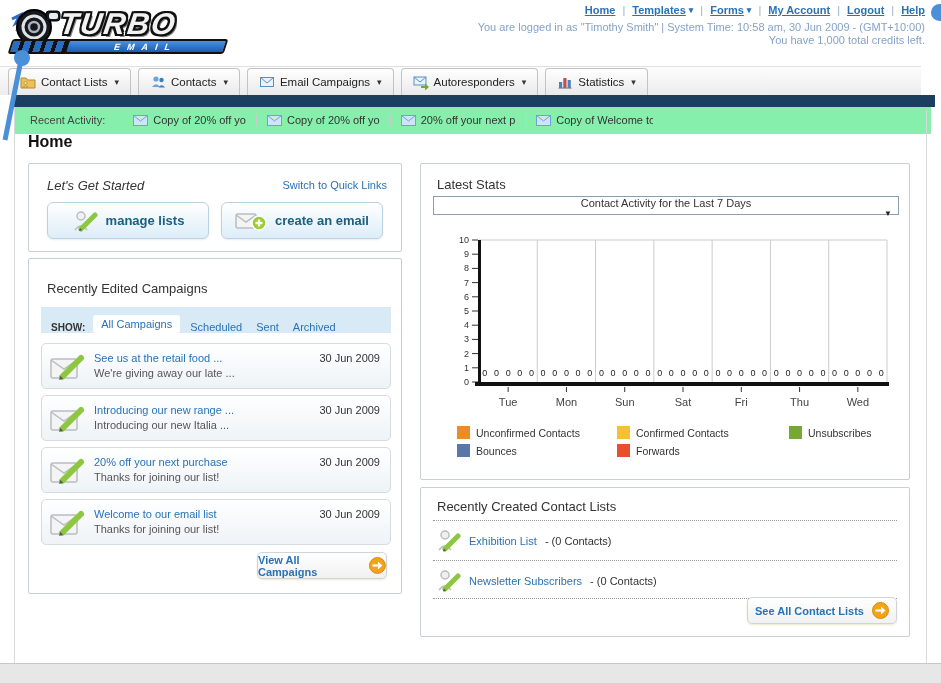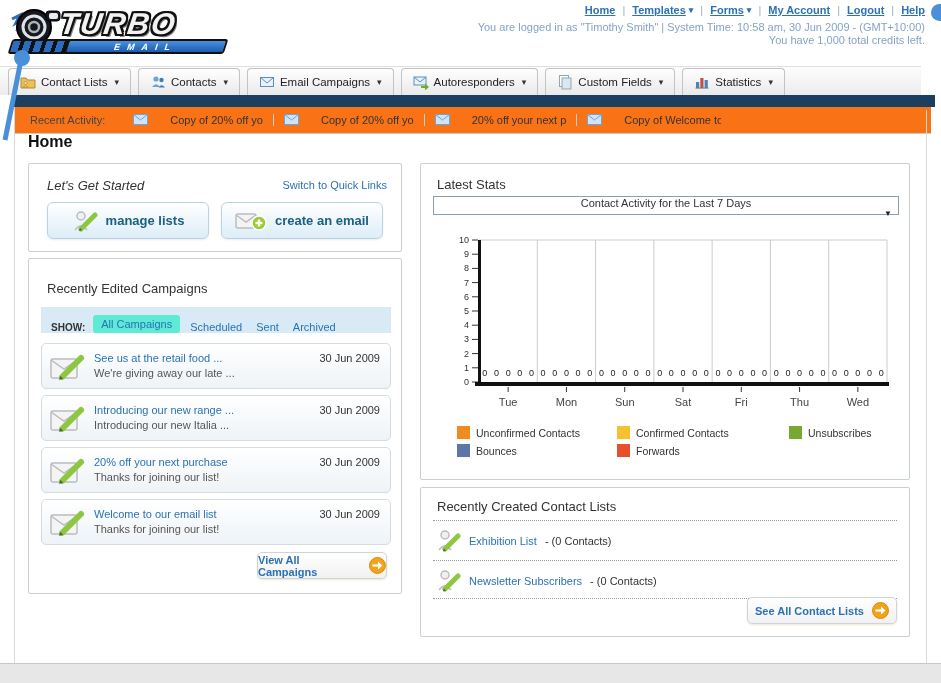--- a/index.html
+++ b/index.html
@@ -28,24 +28,24 @@
   
   .tabbar { position:absolute; left:0; top:66px; width:921px; height:29px; background:linear-gradient(#fdfdfd,#ececec);
     border-top:1px solid #e0e0e0; display:flex; align-items:flex-end; padding-left:8px; }
   .tab { display:flex; align-items:center; gap:5px; height:27px; padding:0 11px; margin-right:7px;
     background:linear-gradient(#ffffff,#e9e9e9); border:1px solid #c3c3c3; border-bottom:none;
     border-radius:4px 4px 0 0; font-size:11.5px; color:#222; cursor:pointer; white-space:nowrap; }
   .tab::after { content:"▾"; font-size:9px; color:#333; margin-left:2px; }
   .navybar { position:absolute; left:14px; top:95px; width:921px; height:12px; background:#1c3e5f; }
 
   
-  .activity { position:absolute; left:14px; top:107px; width:917px; height:27px; background:#f97316;
+  .activity { position:absolute; left:14px; top:107px; width:917px; height:27px; background:#86efac;
     border-bottom:1px solid #c9c9c9; display:flex; align-items:center; font-size:11px; color:#444; }
   .activity-label { margin-left:16px; margin-right:18px; }
-  .act-item { display:flex; align-items:flex-start; gap:22px; color:#333; padding:0 10px; cursor:pointer; }
+  .act-item { display:flex; align-items:center; gap:5px; color:#333; padding:0 10px; cursor:pointer; }
   .act-item + .act-item { border-left:1px solid #ccc; }
   .act-text { max-width:97px; overflow:hidden; white-space:nowrap; }
 
   
   .edge-l { position:absolute; left:14px; top:107px; width:1px; height:556px; background:#d8d8d8; }
   .edge-r { position:absolute; left:926px; top:110px; width:1px; height:553px; background:#d8d8d8; }
   .footerstrip { position:absolute; left:0; top:663px; width:941px; height:20px; background:#e7e7e7; border-top:1px solid #c9c9c9; }
   .page-title { position:absolute; left:28px; top:133px; font-size:16px; font-weight:bold; color:#111; }
 
   .panel { position:absolute; background:#fff; border:1px solid #c8d0d6; border-radius:2px; }
@@ -59,21 +59,21 @@
     background:linear-gradient(#ffffff,#ddedf8); border:1px solid #b9d3e6; border-radius:6px;
     font-size:13px; font-weight:bold; color:#1a6080; cursor:pointer; box-shadow:0 1px 2px rgba(0,0,0,.08); }
 
   
   #panel-camp { left:28px; top:258px; width:374px; height:336px; }
   #panel-camp .panel-title { position:absolute; left:18px; top:22px; }
   .showbar { position:absolute; left:12px; top:48px; width:350px; height:26px; background:#d9eaf7;
     display:flex; align-items:flex-end; font-size:11px; }
   .show-label { font-size:10px; font-weight:bold; color:#333; margin:0 8px 0 10px; }
   .filter { color:#2a72b5; margin-right:14px; cursor:pointer; }
-  .filter.active { background:#5eead4; border-radius:3px; padding:3px 8px; margin-right:10px; }
+  .filter.active { background:#ffffff; border-radius:3px; padding:3px 8px; margin-right:10px; }
   .card { position:absolute; left:12px; width:350px; height:46px; border:1px solid #d5dce1; border-radius:5px;
     background:linear-gradient(#ffffff,#eef3f7); }
   .card-icon { position:absolute; left:8px; top:8px; }
   .card-title { position:absolute; left:52px; top:8px; font-size:11px; color:#2a72b5; cursor:pointer; }
   .card-sub { position:absolute; left:52px; top:23px; font-size:11px; color:#555; }
   .card-date { position:absolute; right:10px; top:8px; font-size:11px; color:#333; }
   .pillbtn { position:absolute; display:flex; align-items:center; justify-content:center; gap:8px;
     height:27px; background:linear-gradient(#ffffff,#f1f1f1); border:1px solid #cfd4d8; border-radius:5px;
     font-size:11px; font-weight:bold; color:#2a72b5; cursor:pointer; box-shadow:0 1px 2px rgba(190,160,60,.25); }
   #viewall { right:14px; bottom:14px; width:130px; }
@@ -167,27 +167,20 @@
       </svg>
       <span>Email Campaigns</span>
     </div>
     <div class="tab">
       <svg width="16" height="16" viewBox="0 0 16 16">
         <rect x="1" y="3" width="12" height="8" fill="#e9f2fa" stroke="#5a8fc0"></rect>
         <path d="M1 3 L7 8 L13 3" fill="none" stroke="#5a8fc0"></path>
         <path d="M8 12 h4 v-2.5 l4 3.5 -4 3.5 v-2.5 h-4 z" fill="#6fae2c"></path>
       </svg>
       <span>Autoresponders</span>
-    </div>
-    <div class="tab">
-      <svg width="16" height="16" viewBox="0 0 16 16">
-        <rect x="2.5" y="1.5" width="9" height="11" fill="#fff" stroke="#8fa6b8"></rect>
-        <rect x="5" y="4" width="9" height="11" fill="#dbe7f0" stroke="#8fa6b8"></rect>
-      </svg>
-      <span>Custom Fields</span>
     </div>
     <div class="tab">
       <svg width="16" height="16" viewBox="0 0 16 16">
         <rect x="2" y="8" width="3.2" height="6" fill="#4f81bd"></rect>
         <rect x="6.3" y="4" width="3.2" height="10" fill="#c0504d"></rect>
         <rect x="10.6" y="6" width="3.2" height="8" fill="#4f81bd"></rect>
         <rect x="1.5" y="13.6" width="13" height="1" fill="#777"></rect>
       </svg>
       <span>Statistics</span>
     </div>

